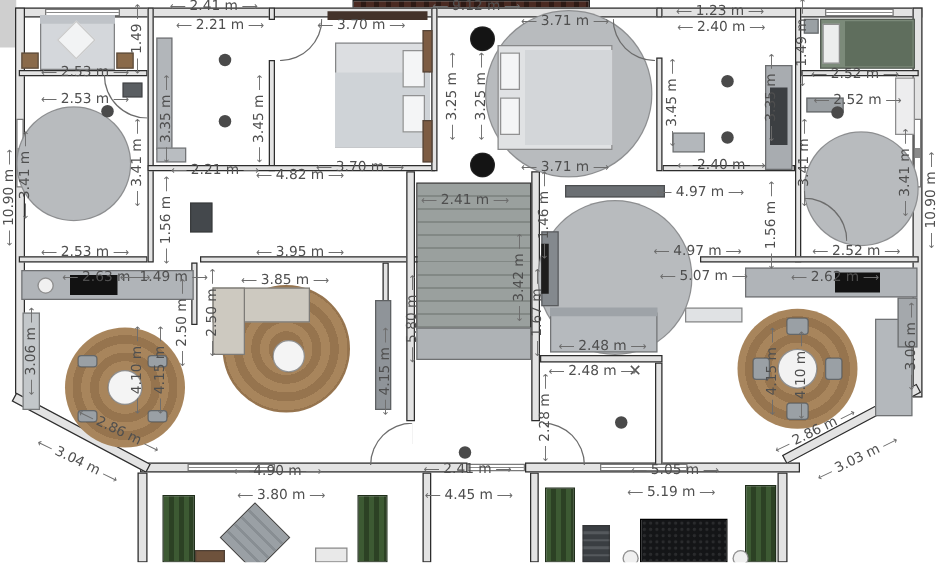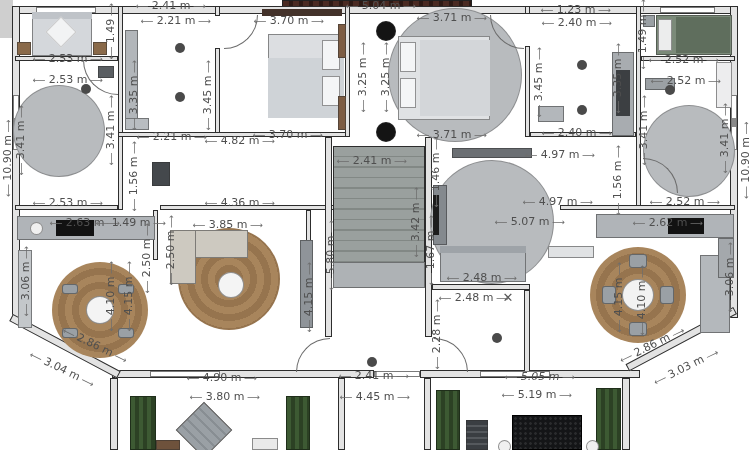--- a/index.html
+++ b/index.html
@@ -187,21 +187,21 @@
       <div class="dot" style="left: 180px; top: 97px;"></div>
       <div class="dot" style="left: 86px; top: 89px;"></div>
       <div class="dot" style="left: 582px; top: 65px;"></div>
       <div class="dot" style="left: 582px; top: 110px;"></div>
       <div class="dot" style="left: 670px; top: 90px;"></div>
       <div class="dot" style="left: 372px; top: 362px;"></div>
       <div class="dot" style="left: 497px; top: 338px;"></div>
     </div>
   <div>
       <span class="dim" style="left: 171px; top: 5px; transform: translate(-50%, -50%) rotate(0deg);">2.41 m</span>
-      <span class="dim" style="left: 381px; top: 5px; transform: translate(-50%, -50%) rotate(0deg);">5.04 m</span>
+      <span class="dim" style="left: 381px; top: 5px; transform: translate(-50%, -50%) rotate(0deg);">9.12 m</span>
       <span class="dim" style="left: 576px; top: 9px; transform: translate(-50%, -50%) rotate(0deg);">1.23 m</span>
       <span class="dim" style="left: 176px; top: 20px; transform: translate(-50%, -50%) rotate(0deg);">2.21 m</span>
       <span class="dim" style="left: 289px; top: 20px; transform: translate(-50%, -50%) rotate(0deg);">3.70 m</span>
       <span class="dim" style="left: 452px; top: 17px; transform: translate(-50%, -50%) rotate(0deg);">3.71 m</span>
       <span class="dim" style="left: 577px; top: 22px; transform: translate(-50%, -50%) rotate(0deg);">2.40 m</span>
       <span class="dim" style="left: 110px; top: 31px; transform: translate(-50%, -50%) rotate(-90deg);">1.49</span>
       <span class="dim" style="left: 642px; top: 34px; transform: translate(-50%, -50%) rotate(-90deg);">1.49 m</span>
       <span class="dim" style="left: 68px; top: 58px; transform: translate(-50%, -50%) rotate(0deg);">2.53 m</span>
       <span class="dim" style="left: 684px; top: 59px; transform: translate(-50%, -50%) rotate(0deg);">2.52 m</span>
       <span class="dim" style="left: 68px; top: 79px; transform: translate(-50%, -50%) rotate(0deg);">2.53 m</span>
@@ -221,25 +221,25 @@
       <span class="dim" style="left: 288px; top: 134px; transform: translate(-50%, -50%) rotate(0deg);">3.70 m</span>
       <span class="dim" style="left: 452px; top: 134px; transform: translate(-50%, -50%) rotate(0deg);">3.71 m</span>
       <span class="dim" style="left: 172px; top: 136px; transform: translate(-50%, -50%) rotate(0deg);">2.21 m</span>
       <span class="dim" style="left: 577px; top: 132px; transform: translate(-50%, -50%) rotate(0deg);">2.40 m</span>
       <span class="dim" style="left: 240px; top: 140px; transform: translate(-50%, -50%) rotate(0deg);">4.82 m</span>
       <span class="dim" style="left: 560px; top: 154px; transform: translate(-50%, -50%) rotate(0deg);">4.97 m</span>
       <span class="dim" style="left: 372px; top: 160px; transform: translate(-50%, -50%) rotate(0deg);">2.41 m</span>
       <span class="dim" style="left: 133px; top: 176px; transform: translate(-50%, -50%) rotate(-90deg);">1.56 m</span>
       <span class="dim" style="left: 617px; top: 180px; transform: translate(-50%, -50%) rotate(-90deg);">1.56 m</span>
       <span class="dim" style="left: 435px; top: 172px; transform: translate(-50%, -50%) rotate(-90deg);">1.46 m</span>
-      <span class="dim" style="left: 240px; top: 202px; transform: translate(-50%, -50%) rotate(0deg);">4.36 m</span>
+      <span class="dim" style="left: 240px; top: 202px; transform: translate(-50%, -50%) rotate(0deg);">3.95 m</span>
       <span class="dim" style="left: 558px; top: 201px; transform: translate(-50%, -50%) rotate(0deg);">4.97 m</span>
       <span class="dim" style="left: 68px; top: 202px; transform: translate(-50%, -50%) rotate(0deg);">2.53 m</span>
       <span class="dim" style="left: 685px; top: 201px; transform: translate(-50%, -50%) rotate(0deg);">2.52 m</span>
-      <span class="dim" style="left: 530px; top: 221px; transform: translate(-50%, -50%) rotate(0deg);">5.07 m</span>
+      <span class="dim" style="left: 563px; top: 221px; transform: translate(-50%, -50%) rotate(0deg);">5.07 m</span>
       <span class="dim" style="left: 85px; top: 222px; transform: translate(-50%, -50%) rotate(0deg);">2.63 m</span>
       <span class="dim" style="left: 131px; top: 222px; transform: translate(-50%, -50%) rotate(0deg);">1.49 m</span>
       <span class="dim" style="left: 228px; top: 224px; transform: translate(-50%, -50%) rotate(0deg);">3.85 m</span>
       <span class="dim" style="left: 668px; top: 222px; transform: translate(-50%, -50%) rotate(0deg);">2.62 m</span>
       <span class="dim" style="left: 415px; top: 222px; transform: translate(-50%, -50%) rotate(-90deg);">3.42 m</span>
       <span class="dim" style="left: 330px; top: 255px; transform: translate(-50%, -50%) rotate(-90deg);">5.80 m</span>
       <span class="dim" style="left: 430px; top: 250px; transform: translate(-50%, -50%) rotate(-90deg);">1.67 m</span>
       <span class="dim" style="left: 146px; top: 258px; transform: translate(-50%, -50%) rotate(-90deg);">2.50 m</span>
       <span class="dim" style="left: 170px; top: 250px; transform: translate(-50%, -50%) rotate(-90deg);">2.50 m</span>
       <span class="dim" style="left: 482px; top: 277px; transform: translate(-50%, -50%) rotate(0deg);">2.48 m</span>
@@ -251,18 +251,18 @@
       <span class="dim" style="left: 641px; top: 300px; transform: translate(-50%, -50%) rotate(-90deg);">4.10 m</span>
       <span class="dim" style="left: 25px; top: 281px; transform: translate(-50%, -50%) rotate(-90deg);">3.06 m</span>
       <span class="dim" style="left: 729px; top: 277px; transform: translate(-50%, -50%) rotate(-90deg);">3.06 m</span>
       <span class="dim" style="left: 436px; top: 334px; transform: translate(-50%, -50%) rotate(-90deg);">2.28 m</span>
       <span class="dim" style="left: 95px; top: 345px; transform: translate(-50%, -50%) rotate(26deg);">2.86 m</span>
       <span class="dim" style="left: 62px; top: 369px; transform: translate(-50%, -50%) rotate(26deg);">3.04 m</span>
       <span class="dim" style="left: 652px; top: 345px; transform: translate(-50%, -50%) rotate(-26deg);">2.86 m</span>
       <span class="dim" style="left: 686px; top: 367px; transform: translate(-50%, -50%) rotate(-26deg);">3.03 m</span>
       <span class="dim" style="left: 374px; top: 375px; transform: translate(-50%, -50%) rotate(0deg);">2.41 m</span>
       <span class="dim" style="left: 222px; top: 377px; transform: translate(-50%, -50%) rotate(0deg);">4.90 m</span>
-      <span class="dim" style="left: 540px; top: 376px; transform: translate(-50%, -50%) rotate(0deg); font-style: italic;">5.05 m</span>
+      <span class="dim" style="left: 540px; top: 376px; transform: translate(-50%, -50%) rotate(0deg);">5.05 m</span>
       <span class="dim" style="left: 375px; top: 396px; transform: translate(-50%, -50%) rotate(0deg);">4.45 m</span>
       <span class="dim" style="left: 225px; top: 396px; transform: translate(-50%, -50%) rotate(0deg);">3.80 m</span>
       <span class="dim" style="left: 537px; top: 394px; transform: translate(-50%, -50%) rotate(0deg);">5.19 m</span>
     </div>
 </div>
 
 </body></html>

